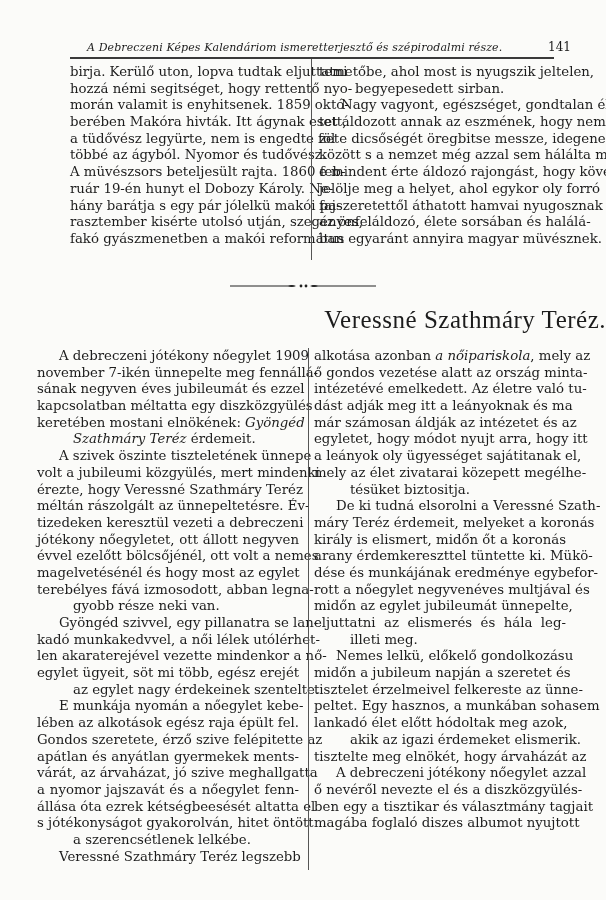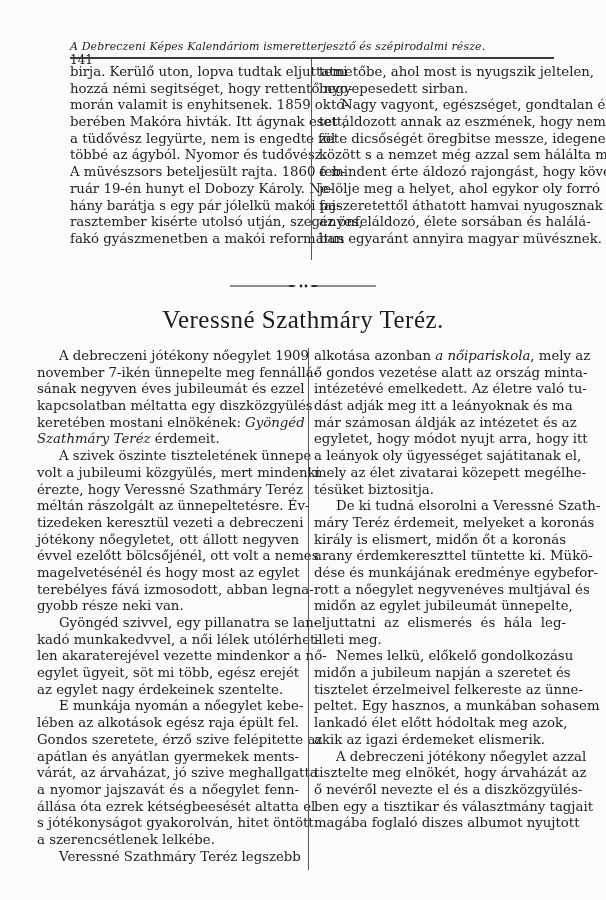--- a/index.html
+++ b/index.html
@@ -2,44 +2,43 @@
 <html><head>
 <meta charset="utf-8">
 <style>
   html, body { margin: 0; padding: 0; }
   body {
     width: 606px; height: 900px; background: #fbfbf9; overflow: hidden;
     position: relative; color: #1c1c1c;
     font-family: "DejaVu Serif", "Liberation Serif", serif;
   }
   .header {
-    position: absolute; left: 70px; top: 40px; width: 484px;
+    position: absolute; left: 87px; top: 40px; width: 484px;
     display: flex; justify-content: space-between; align-items: baseline;
     font-size: 11.5px;
-    flex-direction: column;
   }
   .header .running { font-style: italic; font-family: "DejaVu Serif", serif; font-size: 11px; letter-spacing: 0.1px; }
   .header .pageno { font-size: 12px; }
   .header-rule {
     position: absolute; left: 70px; top: 57px; width: 484px; height: 0;
     border-top: 2px solid #3a3a3a;
   }
   .col {
     position: absolute; font-size: 13.3px; line-height: 16.7px;
     text-align: justify;
   }
   .col .line { display: block; text-align: justify; text-align-last: justify; white-space: nowrap; height: 16.7px; }
-  .col .line.last { text-align-last: left; }
+  .col .line.last { text-align-last: left; margin-left: 36px; }
   .col .line.indent { padding-left: 22px; }
   .vrule { position: absolute; width: 0; border-left: 1px solid #555; }
   .ornament {
     position: absolute; left: 228px; top: 283px; width: 150px; height: 6px;
   }
   .title {
-    position: absolute; left: 0; width: 606px; top: 306px; text-align: center;
+    position: absolute; left: 0; width: 606px; top: 306px; text-align: right;
     font-family: "Liberation Serif", serif; font-size: 25px; letter-spacing: 0.5px;
   }
   i, .it { font-style: italic; }
 </style>
 </head>
 <body>
 
 <div class="header">
   <span class="running">A Debreczeni Képes Kalendáriom ismeretterjesztő és szépirodalmi része.</span>
   <span class="pageno">141</span>
@@ -137,18 +136,18 @@
     <span class="line">rott a nőegylet negyvenéves multjával és</span>
     <span class="line">midőn az egylet jubileumát ünnepelte,</span>
     <span class="line">eljuttatni az elismerés és hála leg-</span>
     <span class="line last">illeti meg.</span>
     <span class="line indent">Nemes lelkü, előkelő gondolkozásu</span>
     <span class="line">midőn a jubileum napján a szeretet és</span>
     <span class="line">tisztelet érzelmeivel felkereste az ünne-</span>
     <span class="line">peltet. Egy hasznos, a munkában sohasem</span>
     <span class="line">lankadó élet előtt hódoltak meg azok,</span>
     <span class="line last">akik az igazi érdemeket elismerik.</span>
+    <span class="line">tisztelte meg elnökét, hogy árvaházát az</span>
     <span class="line indent">A debreczeni jótékony nőegylet azzal</span>
-    <span class="line">tisztelte meg elnökét, hogy árvaházát az</span>
     <span class="line">ő nevéről nevezte el és a diszközgyülés-</span>
     <span class="line">ben egy a tisztikar és választmány tagjait</span>
     <span class="line">magába foglaló diszes albumot nyujtott</span>
   </div>
 
 </body></html>

